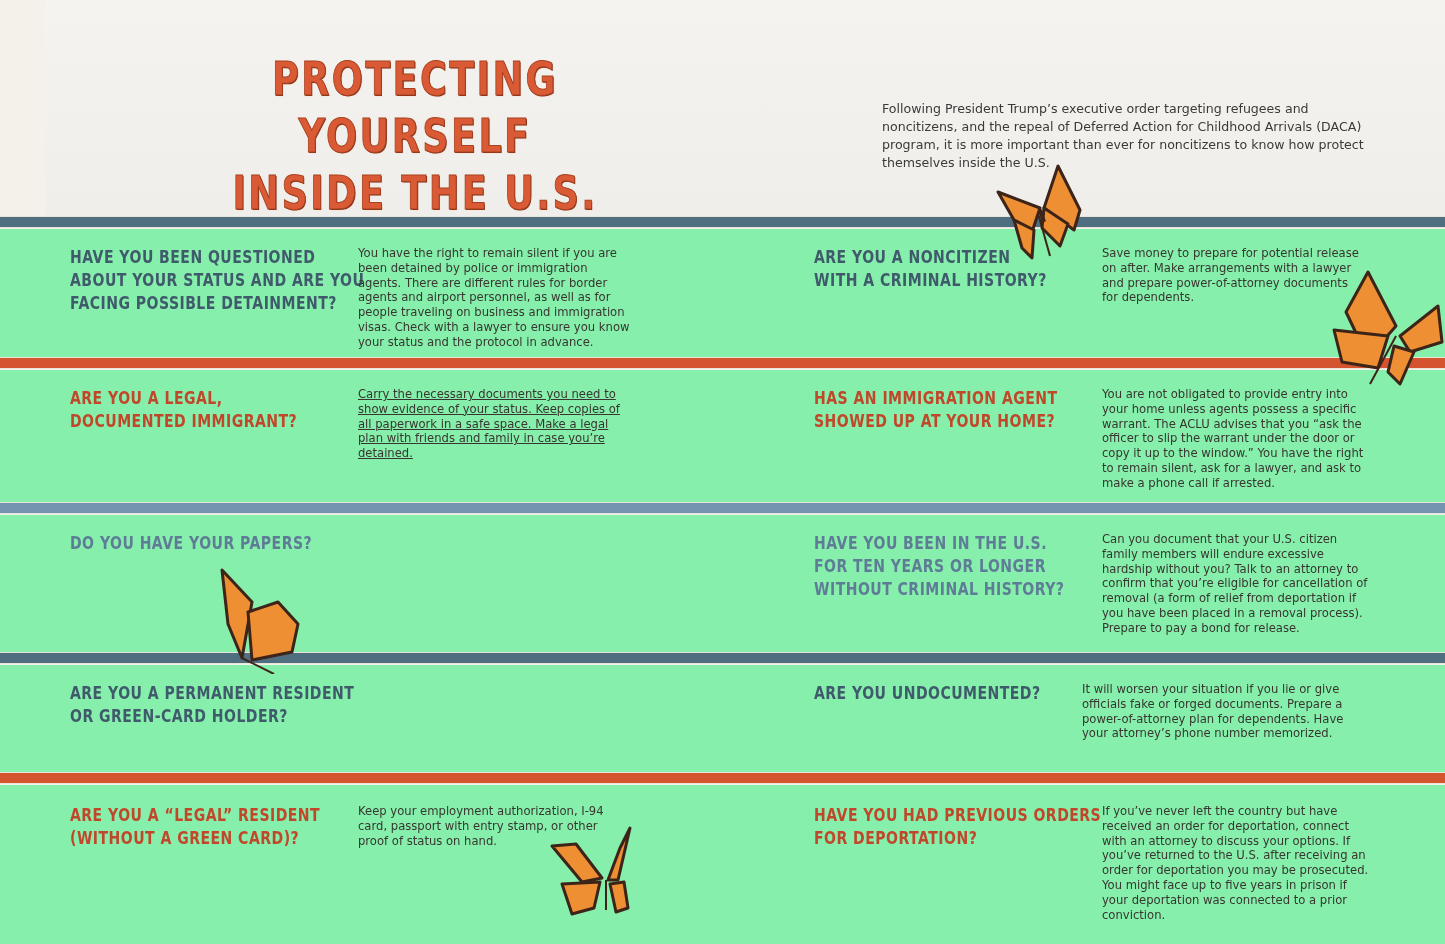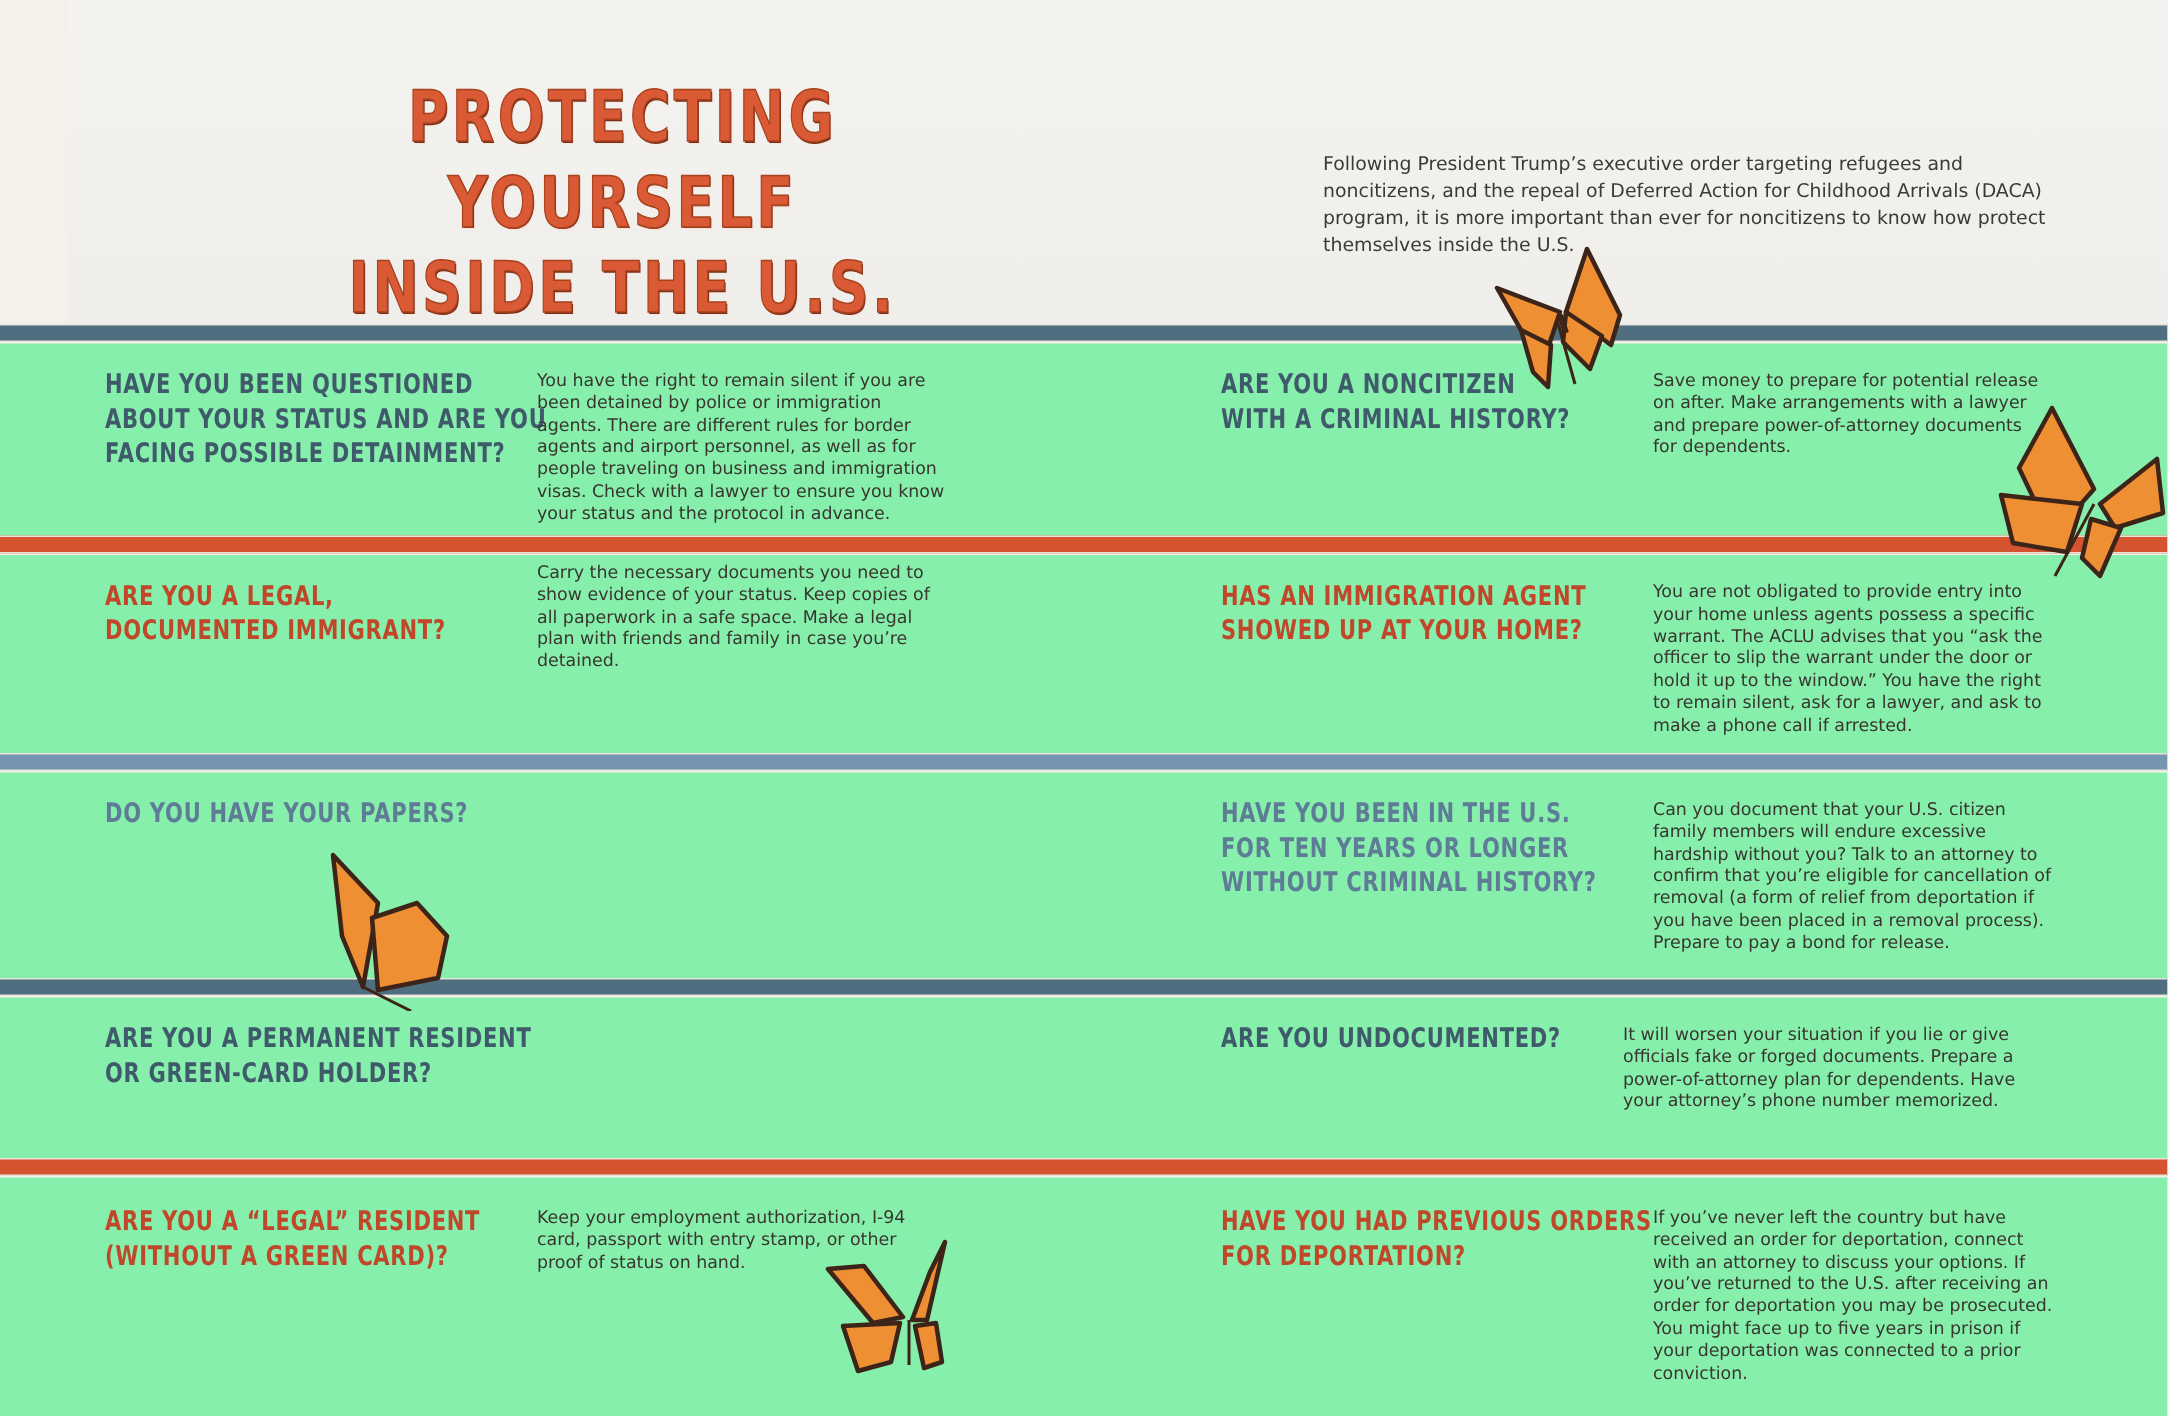--- a/index.html
+++ b/index.html
@@ -94,26 +94,26 @@
     <p class="a" style="left:1102px;top:17px;width:265px;">Save money to prepare for potential release on after. Make arrangements with a lawyer and prepare power-of-attorney documents for dependents.</p>
   </div>
 
   <div class="stripe" style="top:357px;background:#d4542f;"></div>
 
   <div class="row" style="top:370px;height:133px;">
     <div class="q" style="left:70px;top:16px;color:#c0472a;">
       <div>ARE YOU A LEGAL,</div>
       <div>DOCUMENTED IMMIGRANT?</div>
     </div>
-    <p class="a" style="left:358px;top:4px;width:262px;">Carry the necessary documents you need to show evidence of your status. Keep copies of all paperwork in a safe space. Make a legal plan with friends and family in case you’re detained.</p>
+    <p class="a" style="left:358px;top:17px;width:262px;text-decoration:underline;">Carry the necessary documents you need to show evidence of your status. Keep copies of all paperwork in a safe space. Make a legal plan with friends and family in case you’re detained.</p>
     <div class="q" style="left:814px;top:16px;color:#c0472a;">
       <div>HAS AN IMMIGRATION AGENT</div>
       <div>SHOWED UP AT YOUR HOME?</div>
     </div>
-    <p class="a" style="left:1102px;top:17px;width:262px;">You are not obligated to provide entry into your home unless agents possess a specific warrant. The ACLU advises that you “ask the officer to slip the warrant under the door or hold it up to the window.” You have the right to remain silent, ask for a lawyer, and ask to make a phone call if arrested.</p>
+    <p class="a" style="left:1102px;top:17px;width:262px;">You are not obligated to provide entry into your home unless agents possess a specific warrant. The ACLU advises that you “ask the officer to slip the warrant under the door or copy it up to the window.” You have the right to remain silent, ask for a lawyer, and ask to make a phone call if arrested.</p>
   </div>
 
   <div class="stripe" style="top:502px;background:#7594b0;"></div>
 
   <div class="row" style="top:515px;height:138px;">
     <div class="q" style="left:70px;top:16px;color:#5e7c96;">
       <div>DO YOU HAVE YOUR PAPERS?</div>
     </div>
     <div class="q" style="left:814px;top:16px;color:#5e7c96;">
       <div>HAVE YOU BEEN IN THE U.S.</div>

